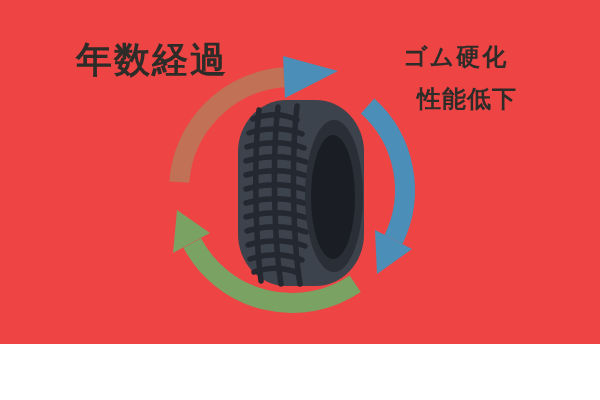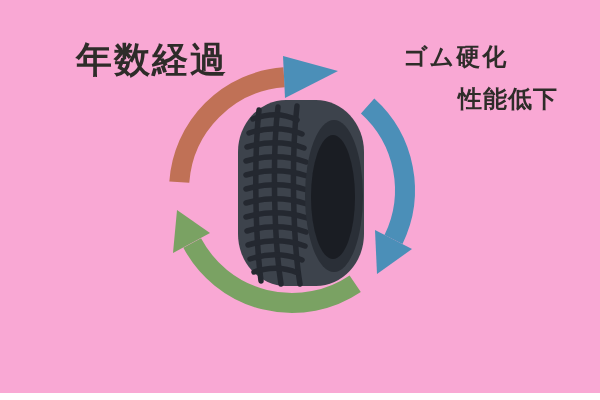--- a/index.html
+++ b/index.html
@@ -1,34 +1,34 @@
 <!DOCTYPE html>
 <html><head>
 <meta charset="utf-8">
 <style>
   html,body{margin:0;padding:0;}
   .stage{
     position:relative;
-    width:600px;height:393px;
-    background:#f9a8d4;
+    width:600px;height:344px;
+    background:#ef4444;
     overflow:hidden;
     font-family:"DejaVu Sans","Liberation Sans",sans-serif;
   }
   .diagram-svg{position:absolute;left:0;top:0;}
   .label{
     position:absolute;
     color:#2e2c29;
     font-weight:900;
     line-height:1;
     white-space:nowrap;
     letter-spacing:2px;
   }
   .label-aging{left:76px;top:42px;font-size:36px;}
   .label-hardening{left:403px;top:45px;font-size:24px;}
-  .label-perf{left:417px;top:87px;font-size:24px;font-weight:700;letter-spacing:1px;margin-left:41px;}
+  .label-perf{left:417px;top:87px;font-size:24px;font-weight:700;letter-spacing:1px;}
   .label-tread{left:131px;top:311px;font-size:36px;letter-spacing:4px;}
 </style>
 </head>
 <body>
 
 <div class="stage">
 
   <svg class="diagram-svg" width="600" height="400" viewBox="0 0 600 400">
 
     <g fill="none" stroke-width="20">

